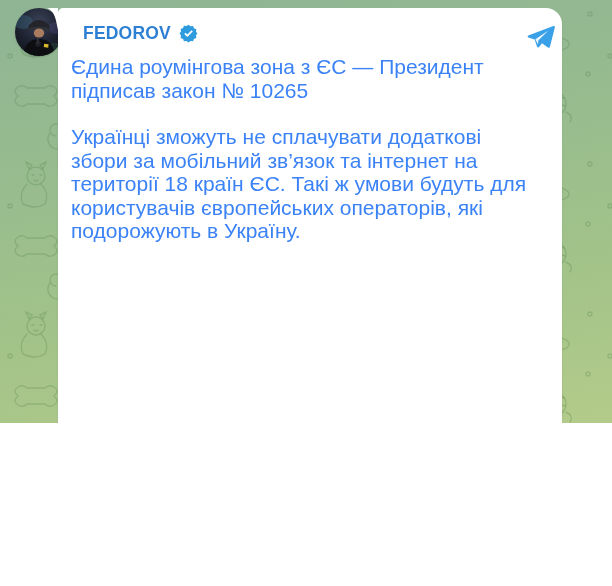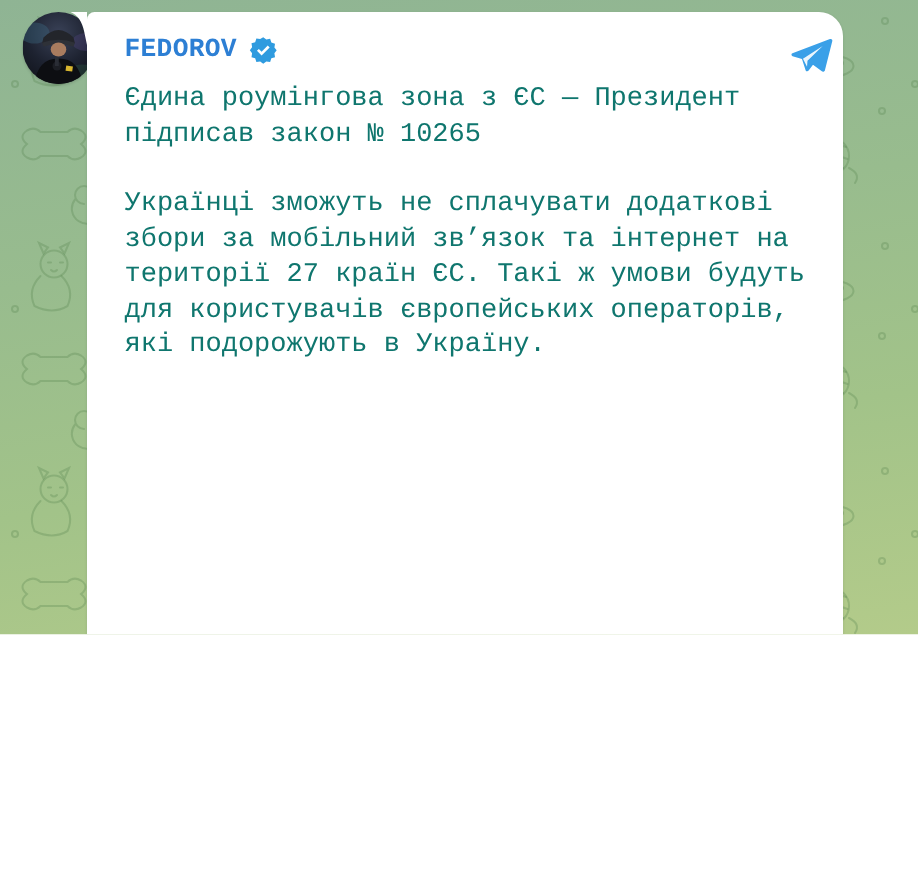--- a/index.html
+++ b/index.html
@@ -4,21 +4,20 @@
 <style>
   html, body { margin:0; padding:0; }
   body { font-family: "Liberation Sans", "DejaVu Sans", sans-serif; }
 
   .stage {
     position: relative;
     width: 612px;
     height: 423px;
     overflow: hidden;
     background: linear-gradient(172deg, #8fb494 0%, #98bc8e 38%, #a2c389 68%, #b3cb8a 100%);
-    font-family: Liberation Mono, monospace;
   }
 
   .doodle-layer {
     position: absolute;
     inset: 0;
     pointer-events: none;
   }
 
   .avatar {
     position: absolute;
@@ -78,23 +77,23 @@
     right: 6px;
     width: 31px;
     height: 29px;
     cursor: pointer;
     background: none;
     border: none;
     padding: 0;
   }
 
   .message-body {
-    padding: 0 21px 0 25px;
-    color: #0f766e;
-    font-size: 18px;
+    padding: 0 21px 0 13px;
+    color: #3b82f6;
+    font-size: 21px;
     line-height: 23.5px;
   }
   .message-body p { margin: 23px 0 0 0; }
   .message-body p:first-child { margin-top: 11px; }
 </style>
 </head>
 <body>
 
 <div class="stage">
 
@@ -174,17 +173,17 @@
       <button class="share-button">
         <svg width="31" height="29" viewBox="0 0 24 24" xmlns="http://www.w3.org/2000/svg">
           <path fill="#3aa0e8" d="M22.6 2.5 1.9 10.4c-.75.29-.71 1.35.06 1.58l5.2 1.58 2 6.1c.24.74 1.2.9 1.67.27l2.4-3.2 4.9 3.6c.63.46 1.53.12 1.69-.64L23.9 3.6c.17-.8-.58-1.4-1.3-1.1z"></path>
           <path fill="#ffffff" d="M7.7 13.4 18.6 6.3l-8.4 8.2-.25 3.3z" opacity="0.9"></path>
         </svg>
       </button>
     </div>
 
     <div class="message-body">
       <p>Єдина роумінгова зона з ЄС — Президент підписав закон № 10265</p>
-      <p>Українці зможуть не сплачувати додаткові збори за мобільний зв’язок та інтернет на території 27 країн ЄС. Такі ж умови будуть для користувачів європейських операторів, які подорожують в Україну.</p>
+      <p>Українці зможуть не сплачувати додаткові збори за мобільний зв’язок та інтернет на території 18 країн ЄС. Такі ж умови будуть для користувачів європейських операторів, які подорожують в Україну.</p>
     </div>
 
   </div>
 </div>
 
 </body></html>

